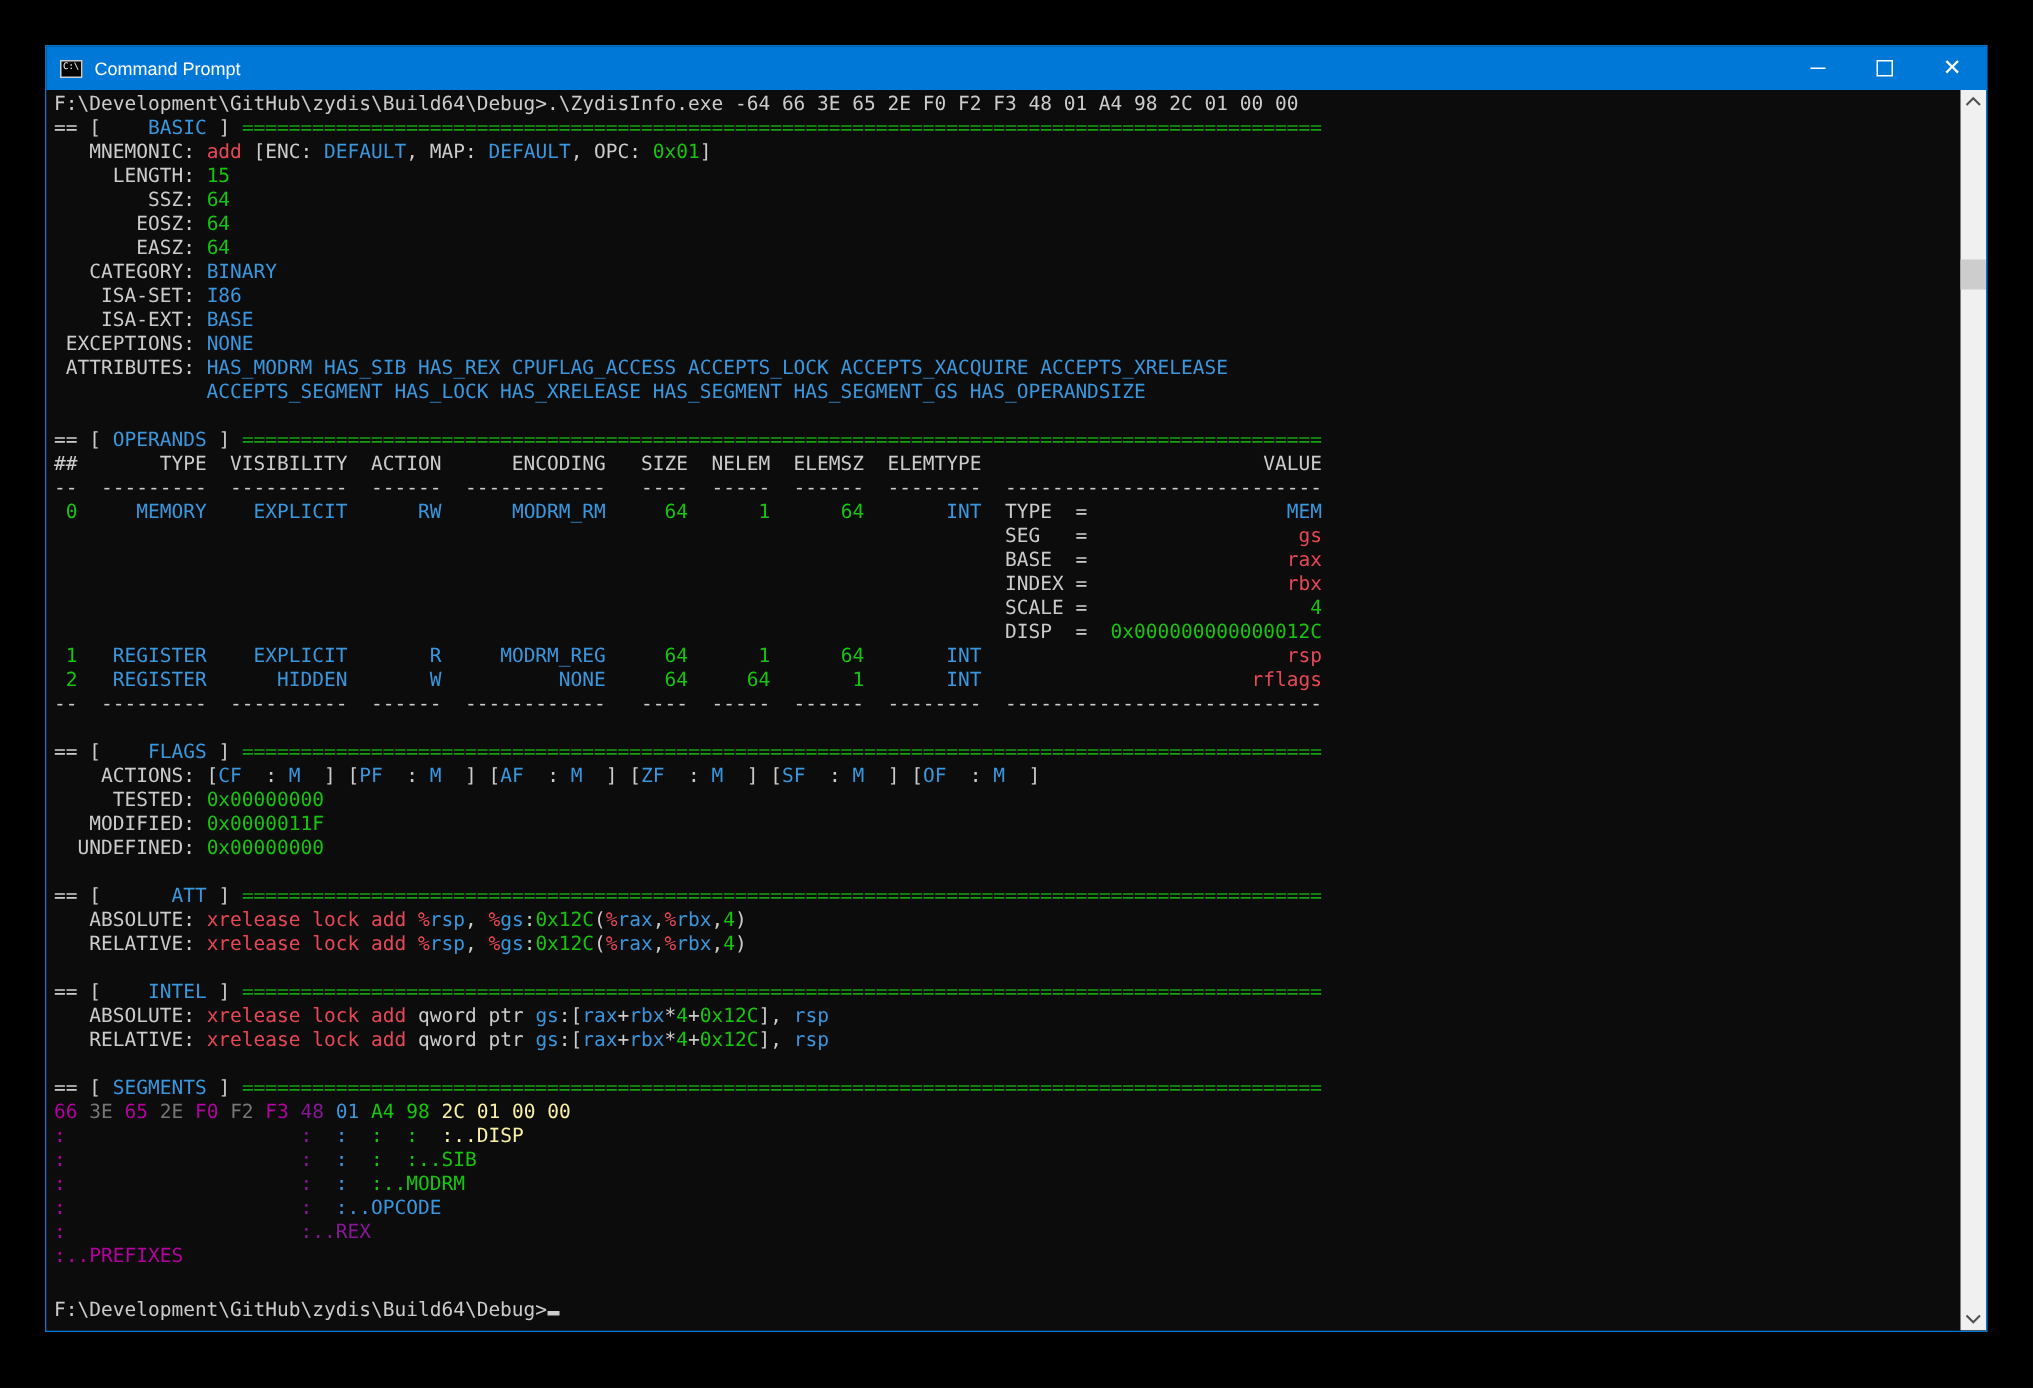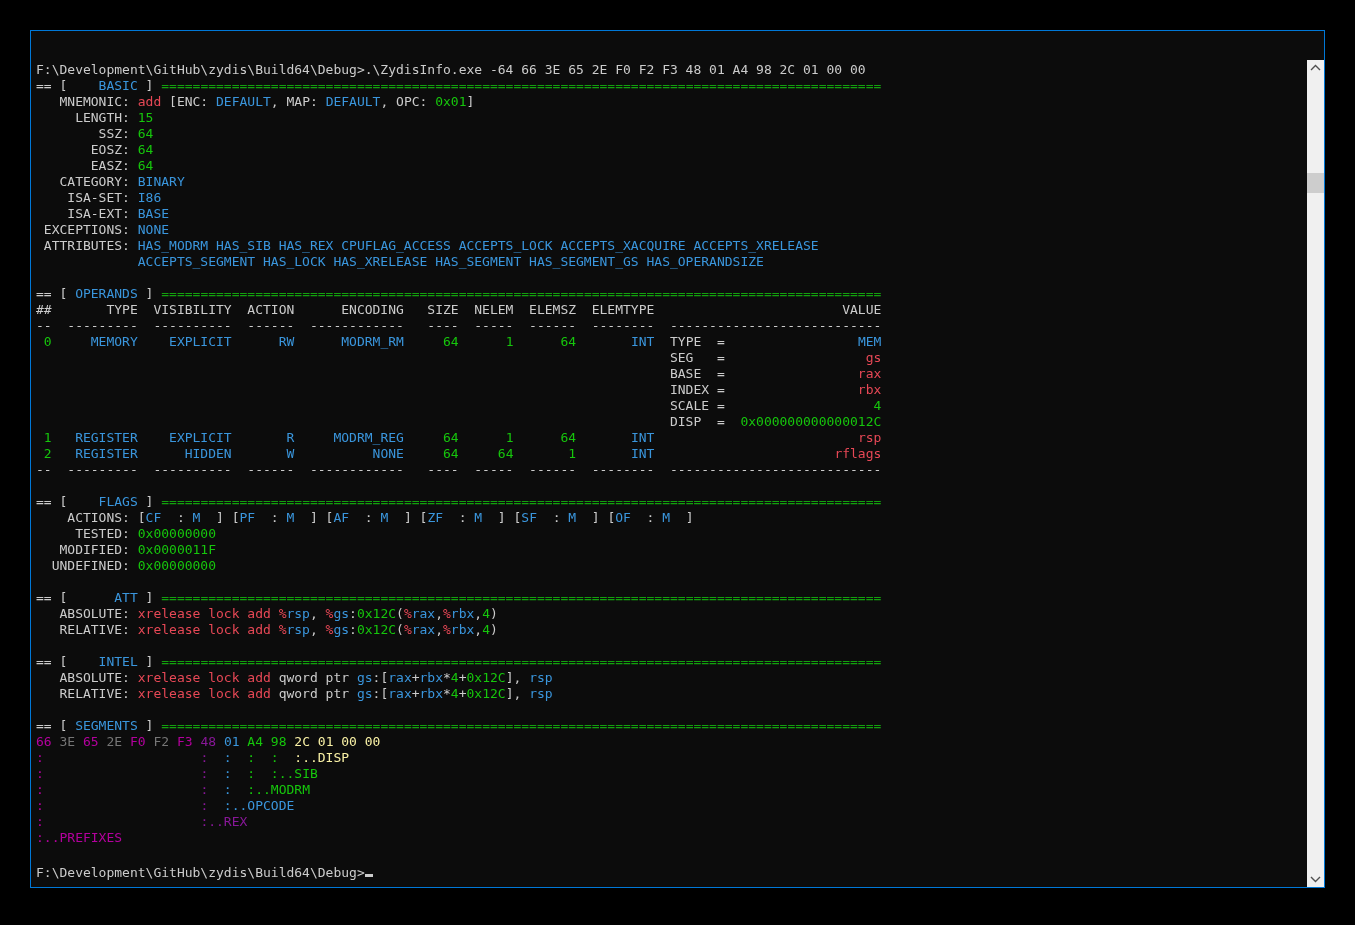--- a/index.html
+++ b/index.html
@@ -27,20 +27,35 @@
   .sb-btn{position:absolute;left:0;width:17px;height:17px;display:flex;
           align-items:center;justify-content:center;}
   .sb-up{top:0;}
   .sb-down{bottom:0;}
   .sb-thumb{position:absolute;left:0;top:113px;width:17px;height:20px;background:#CDCDCD;}
 </style>
 </head>
 <body>
 
 <div class="window">
+  <div class="titlebar">
+    <div class="app-icon">C:\</div>
+    <span class="title">Command Prompt</span>
+    <div class="controls">
+      <div class="ctrl">
+        <span class="glyph-min"></span>
+      </div>
+      <div class="ctrl">
+        <span class="glyph-max"></span>
+      </div>
+      <div class="ctrl">
+        <span class="glyph-close">✕</span>
+      </div>
+    </div>
+  </div>
   <div class="console">
     <pre id="term"><div class="tline"><span style="color: rgb(204, 204, 204);">F:\Development\GitHub\zydis\Build64\Debug&gt;.\ZydisInfo.exe -64 66 3E 65 2E F0 F2 F3 48 01 A4 98 2C 01 00 00</span></div><div class="tline"><span style="color: rgb(204, 204, 204);">== [ </span><span style="color: rgb(58, 150, 221);">   BASIC</span><span style="color: rgb(204, 204, 204);"> ] </span><span style="color: rgb(19, 161, 14);">============================================================================================</span></div><div class="tline"><span style="color: rgb(204, 204, 204);">   MNEMONIC: </span><span style="color: rgb(231, 72, 86);">add</span><span style="color: rgb(204, 204, 204);"> [ENC: </span><span style="color: rgb(58, 150, 221);">DEFAULT</span><span style="color: rgb(204, 204, 204);">, MAP: </span><span style="color: rgb(58, 150, 221);">DEFAULT</span><span style="color: rgb(204, 204, 204);">, OPC: </span><span style="color: rgb(22, 198, 12);">0x01</span><span style="color: rgb(204, 204, 204);">]</span></div><div class="tline"><span style="color: rgb(204, 204, 204);">     LENGTH: </span><span style="color: rgb(22, 198, 12);">15</span></div><div class="tline"><span style="color: rgb(204, 204, 204);">        SSZ: </span><span style="color: rgb(22, 198, 12);">64</span></div><div class="tline"><span style="color: rgb(204, 204, 204);">       EOSZ: </span><span style="color: rgb(22, 198, 12);">64</span></div><div class="tline"><span style="color: rgb(204, 204, 204);">       EASZ: </span><span style="color: rgb(22, 198, 12);">64</span></div><div class="tline"><span style="color: rgb(204, 204, 204);">   CATEGORY: </span><span style="color: rgb(58, 150, 221);">BINARY</span></div><div class="tline"><span style="color: rgb(204, 204, 204);">    ISA-SET: </span><span style="color: rgb(58, 150, 221);">I86</span></div><div class="tline"><span style="color: rgb(204, 204, 204);">    ISA-EXT: </span><span style="color: rgb(58, 150, 221);">BASE</span></div><div class="tline"><span style="color: rgb(204, 204, 204);"> EXCEPTIONS: </span><span style="color: rgb(58, 150, 221);">NONE</span></div><div class="tline"><span style="color: rgb(204, 204, 204);"> ATTRIBUTES: </span><span style="color: rgb(58, 150, 221);">HAS_MODRM HAS_SIB HAS_REX CPUFLAG_ACCESS ACCEPTS_LOCK ACCEPTS_XACQUIRE ACCEPTS_XRELEASE</span></div><div class="tline"><span style="color: rgb(58, 150, 221);">             ACCEPTS_SEGMENT HAS_LOCK HAS_XRELEASE HAS_SEGMENT HAS_SEGMENT_GS HAS_OPERANDSIZE</span></div><div class="tline"></div><div class="tline"><span style="color: rgb(204, 204, 204);">== [ </span><span style="color: rgb(58, 150, 221);">OPERANDS</span><span style="color: rgb(204, 204, 204);"> ] </span><span style="color: rgb(19, 161, 14);">============================================================================================</span></div><div class="tline"><span style="color: rgb(204, 204, 204);">##       TYPE  VISIBILITY  ACTION      ENCODING   SIZE  NELEM  ELEMSZ  ELEMTYPE                        VALUE</span></div><div class="tline"><span style="color: rgb(204, 204, 204);">--  ---------  ----------  ------  ------------   ----  -----  ------  --------  ---------------------------</span></div><div class="tline"><span style="color: rgb(22, 198, 12);"> 0</span><span style="color: rgb(58, 150, 221);">     MEMORY</span><span style="color: rgb(58, 150, 221);">    EXPLICIT</span><span style="color: rgb(58, 150, 221);">      RW</span><span style="color: rgb(58, 150, 221);">      MODRM_RM</span><span style="color: rgb(22, 198, 12);">     64</span><span style="color: rgb(22, 198, 12);">      1</span><span style="color: rgb(22, 198, 12);">      64</span><span style="color: rgb(58, 150, 221);">       INT</span><span style="color: rgb(204, 204, 204);">  TYPE  =                 </span><span style="color: rgb(58, 150, 221);">MEM</span></div><div class="tline"><span style="color: rgb(204, 204, 204);">                                                                                 SEG   =                  </span><span style="color: rgb(231, 72, 86);">gs</span></div><div class="tline"><span style="color: rgb(204, 204, 204);">                                                                                 BASE  =                 </span><span style="color: rgb(231, 72, 86);">rax</span></div><div class="tline"><span style="color: rgb(204, 204, 204);">                                                                                 INDEX =                 </span><span style="color: rgb(231, 72, 86);">rbx</span></div><div class="tline"><span style="color: rgb(204, 204, 204);">                                                                                 SCALE =                   </span><span style="color: rgb(22, 198, 12);">4</span></div><div class="tline"><span style="color: rgb(204, 204, 204);">                                                                                 DISP  =  </span><span style="color: rgb(22, 198, 12);">0x000000000000012C</span></div><div class="tline"><span style="color: rgb(22, 198, 12);"> 1</span><span style="color: rgb(58, 150, 221);">   REGISTER</span><span style="color: rgb(58, 150, 221);">    EXPLICIT</span><span style="color: rgb(58, 150, 221);">       R</span><span style="color: rgb(58, 150, 221);">     MODRM_REG</span><span style="color: rgb(22, 198, 12);">     64</span><span style="color: rgb(22, 198, 12);">      1</span><span style="color: rgb(22, 198, 12);">      64</span><span style="color: rgb(58, 150, 221);">       INT</span><span style="color: rgb(204, 204, 204);">                          </span><span style="color: rgb(231, 72, 86);">rsp</span></div><div class="tline"><span style="color: rgb(22, 198, 12);"> 2</span><span style="color: rgb(58, 150, 221);">   REGISTER</span><span style="color: rgb(58, 150, 221);">      HIDDEN</span><span style="color: rgb(58, 150, 221);">       W</span><span style="color: rgb(58, 150, 221);">          NONE</span><span style="color: rgb(22, 198, 12);">     64</span><span style="color: rgb(22, 198, 12);">     64</span><span style="color: rgb(22, 198, 12);">       1</span><span style="color: rgb(58, 150, 221);">       INT</span><span style="color: rgb(204, 204, 204);">                       </span><span style="color: rgb(231, 72, 86);">rflags</span></div><div class="tline"><span style="color: rgb(204, 204, 204);">--  ---------  ----------  ------  ------------   ----  -----  ------  --------  ---------------------------</span></div><div class="tline"></div><div class="tline"><span style="color: rgb(204, 204, 204);">== [ </span><span style="color: rgb(58, 150, 221);">   FLAGS</span><span style="color: rgb(204, 204, 204);"> ] </span><span style="color: rgb(19, 161, 14);">============================================================================================</span></div><div class="tline"><span style="color: rgb(204, 204, 204);">    ACTIONS: [</span><span style="color: rgb(58, 150, 221);">CF</span><span style="color: rgb(204, 204, 204);">  : </span><span style="color: rgb(58, 150, 221);">M</span><span style="color: rgb(204, 204, 204);">  ] [</span><span style="color: rgb(58, 150, 221);">PF</span><span style="color: rgb(204, 204, 204);">  : </span><span style="color: rgb(58, 150, 221);">M</span><span style="color: rgb(204, 204, 204);">  ] [</span><span style="color: rgb(58, 150, 221);">AF</span><span style="color: rgb(204, 204, 204);">  : </span><span style="color: rgb(58, 150, 221);">M</span><span style="color: rgb(204, 204, 204);">  ] [</span><span style="color: rgb(58, 150, 221);">ZF</span><span style="color: rgb(204, 204, 204);">  : </span><span style="color: rgb(58, 150, 221);">M</span><span style="color: rgb(204, 204, 204);">  ] [</span><span style="color: rgb(58, 150, 221);">SF</span><span style="color: rgb(204, 204, 204);">  : </span><span style="color: rgb(58, 150, 221);">M</span><span style="color: rgb(204, 204, 204);">  ] [</span><span style="color: rgb(58, 150, 221);">OF</span><span style="color: rgb(204, 204, 204);">  : </span><span style="color: rgb(58, 150, 221);">M</span><span style="color: rgb(204, 204, 204);">  ]</span></div><div class="tline"><span style="color: rgb(204, 204, 204);">     TESTED: </span><span style="color: rgb(22, 198, 12);">0x00000000</span></div><div class="tline"><span style="color: rgb(204, 204, 204);">   MODIFIED: </span><span style="color: rgb(22, 198, 12);">0x0000011F</span></div><div class="tline"><span style="color: rgb(204, 204, 204);">  UNDEFINED: </span><span style="color: rgb(22, 198, 12);">0x00000000</span></div><div class="tline"></div><div class="tline"><span style="color: rgb(204, 204, 204);">== [ </span><span style="color: rgb(58, 150, 221);">     ATT</span><span style="color: rgb(204, 204, 204);"> ] </span><span style="color: rgb(19, 161, 14);">============================================================================================</span></div><div class="tline"><span style="color: rgb(204, 204, 204);">   ABSOLUTE: </span><span style="color: rgb(231, 72, 86);">xrelease lock add </span><span style="color: rgb(231, 72, 86);">%</span><span style="color: rgb(58, 150, 221);">rsp</span><span style="color: rgb(204, 204, 204);">, </span><span style="color: rgb(231, 72, 86);">%</span><span style="color: rgb(58, 150, 221);">gs</span><span style="color: rgb(204, 204, 204);">:</span><span style="color: rgb(22, 198, 12);">0x12C</span><span style="color: rgb(204, 204, 204);">(</span><span style="color: rgb(231, 72, 86);">%</span><span style="color: rgb(58, 150, 221);">rax</span><span style="color: rgb(204, 204, 204);">,</span><span style="color: rgb(231, 72, 86);">%</span><span style="color: rgb(58, 150, 221);">rbx</span><span style="color: rgb(204, 204, 204);">,</span><span style="color: rgb(22, 198, 12);">4</span><span style="color: rgb(204, 204, 204);">)</span></div><div class="tline"><span style="color: rgb(204, 204, 204);">   RELATIVE: </span><span style="color: rgb(231, 72, 86);">xrelease lock add </span><span style="color: rgb(231, 72, 86);">%</span><span style="color: rgb(58, 150, 221);">rsp</span><span style="color: rgb(204, 204, 204);">, </span><span style="color: rgb(231, 72, 86);">%</span><span style="color: rgb(58, 150, 221);">gs</span><span style="color: rgb(204, 204, 204);">:</span><span style="color: rgb(22, 198, 12);">0x12C</span><span style="color: rgb(204, 204, 204);">(</span><span style="color: rgb(231, 72, 86);">%</span><span style="color: rgb(58, 150, 221);">rax</span><span style="color: rgb(204, 204, 204);">,</span><span style="color: rgb(231, 72, 86);">%</span><span style="color: rgb(58, 150, 221);">rbx</span><span style="color: rgb(204, 204, 204);">,</span><span style="color: rgb(22, 198, 12);">4</span><span style="color: rgb(204, 204, 204);">)</span></div><div class="tline"></div><div class="tline"><span style="color: rgb(204, 204, 204);">== [ </span><span style="color: rgb(58, 150, 221);">   INTEL</span><span style="color: rgb(204, 204, 204);"> ] </span><span style="color: rgb(19, 161, 14);">============================================================================================</span></div><div class="tline"><span style="color: rgb(204, 204, 204);">   ABSOLUTE: </span><span style="color: rgb(231, 72, 86);">xrelease lock add </span><span style="color: rgb(204, 204, 204);">qword ptr </span><span style="color: rgb(58, 150, 221);">gs</span><span style="color: rgb(204, 204, 204);">:[</span><span style="color: rgb(58, 150, 221);">rax</span><span style="color: rgb(204, 204, 204);">+</span><span style="color: rgb(58, 150, 221);">rbx</span><span style="color: rgb(204, 204, 204);">*</span><span style="color: rgb(22, 198, 12);">4</span><span style="color: rgb(204, 204, 204);">+</span><span style="color: rgb(22, 198, 12);">0x12C</span><span style="color: rgb(204, 204, 204);">], </span><span style="color: rgb(58, 150, 221);">rsp</span></div><div class="tline"><span style="color: rgb(204, 204, 204);">   RELATIVE: </span><span style="color: rgb(231, 72, 86);">xrelease lock add </span><span style="color: rgb(204, 204, 204);">qword ptr </span><span style="color: rgb(58, 150, 221);">gs</span><span style="color: rgb(204, 204, 204);">:[</span><span style="color: rgb(58, 150, 221);">rax</span><span style="color: rgb(204, 204, 204);">+</span><span style="color: rgb(58, 150, 221);">rbx</span><span style="color: rgb(204, 204, 204);">*</span><span style="color: rgb(22, 198, 12);">4</span><span style="color: rgb(204, 204, 204);">+</span><span style="color: rgb(22, 198, 12);">0x12C</span><span style="color: rgb(204, 204, 204);">], </span><span style="color: rgb(58, 150, 221);">rsp</span></div><div class="tline"></div><div class="tline"><span style="color: rgb(204, 204, 204);">== [ </span><span style="color: rgb(58, 150, 221);">SEGMENTS</span><span style="color: rgb(204, 204, 204);"> ] </span><span style="color: rgb(19, 161, 14);">============================================================================================</span></div><div class="tline"><span style="color: rgb(180, 0, 158);">66</span><span style="color: rgb(204, 204, 204);"> </span><span style="color: rgb(118, 118, 118);">3E</span><span style="color: rgb(204, 204, 204);"> </span><span style="color: rgb(180, 0, 158);">65</span><span style="color: rgb(204, 204, 204);"> </span><span style="color: rgb(118, 118, 118);">2E</span><span style="color: rgb(204, 204, 204);"> </span><span style="color: rgb(180, 0, 158);">F0</span><span style="color: rgb(204, 204, 204);"> </span><span style="color: rgb(118, 118, 118);">F2</span><span style="color: rgb(204, 204, 204);"> </span><span style="color: rgb(180, 0, 158);">F3</span><span style="color: rgb(204, 204, 204);"> </span><span style="color: rgb(136, 23, 152);">48</span><span style="color: rgb(204, 204, 204);"> </span><span style="color: rgb(58, 150, 221);">01</span><span style="color: rgb(204, 204, 204);"> </span><span style="color: rgb(22, 198, 12);">A4</span><span style="color: rgb(204, 204, 204);"> </span><span style="color: rgb(22, 198, 12);">98</span><span style="color: rgb(204, 204, 204);"> </span><span style="color: rgb(249, 241, 165);">2C 01 00 00</span></div><div class="tline"><span style="color: rgb(180, 0, 158);">:</span><span style="color: rgb(204, 204, 204);">                    </span><span style="color: rgb(136, 23, 152);">:</span><span style="color: rgb(204, 204, 204);">  </span><span style="color: rgb(58, 150, 221);">:</span><span style="color: rgb(204, 204, 204);">  </span><span style="color: rgb(22, 198, 12);">:</span><span style="color: rgb(204, 204, 204);">  </span><span style="color: rgb(22, 198, 12);">:</span><span style="color: rgb(204, 204, 204);">  </span><span style="color: rgb(249, 241, 165);">:..DISP</span></div><div class="tline"><span style="color: rgb(180, 0, 158);">:</span><span style="color: rgb(204, 204, 204);">                    </span><span style="color: rgb(136, 23, 152);">:</span><span style="color: rgb(204, 204, 204);">  </span><span style="color: rgb(58, 150, 221);">:</span><span style="color: rgb(204, 204, 204);">  </span><span style="color: rgb(22, 198, 12);">:</span><span style="color: rgb(204, 204, 204);">  </span><span style="color: rgb(22, 198, 12);">:..SIB</span></div><div class="tline"><span style="color: rgb(180, 0, 158);">:</span><span style="color: rgb(204, 204, 204);">                    </span><span style="color: rgb(136, 23, 152);">:</span><span style="color: rgb(204, 204, 204);">  </span><span style="color: rgb(58, 150, 221);">:</span><span style="color: rgb(204, 204, 204);">  </span><span style="color: rgb(22, 198, 12);">:..MODRM</span></div><div class="tline"><span style="color: rgb(180, 0, 158);">:</span><span style="color: rgb(204, 204, 204);">                    </span><span style="color: rgb(136, 23, 152);">:</span><span style="color: rgb(204, 204, 204);">  </span><span style="color: rgb(58, 150, 221);">:..OPCODE</span></div><div class="tline"><span style="color: rgb(180, 0, 158);">:</span><span style="color: rgb(204, 204, 204);">                    </span><span style="color: rgb(136, 23, 152);">:..REX</span></div><div class="tline"><span style="color: rgb(180, 0, 158);">:..PREFIXES</span></div><div class="tline"></div><div class="tline"><span style="color: rgb(204, 204, 204);">F:\Development\GitHub\zydis\Build64\Debug&gt;</span><span class="cursor"></span></div></pre>
     <div class="scrollbar">
       <div class="sb-btn sb-up">
         <svg width="17" height="17" viewBox="0 0 17 17">
           <polyline points="4,10 8.5,5.5 13,10" fill="none" stroke="#505050" stroke-width="1.4"></polyline>
         </svg>
       </div>
       <div class="sb-thumb"></div>
       <div class="sb-btn sb-down">

